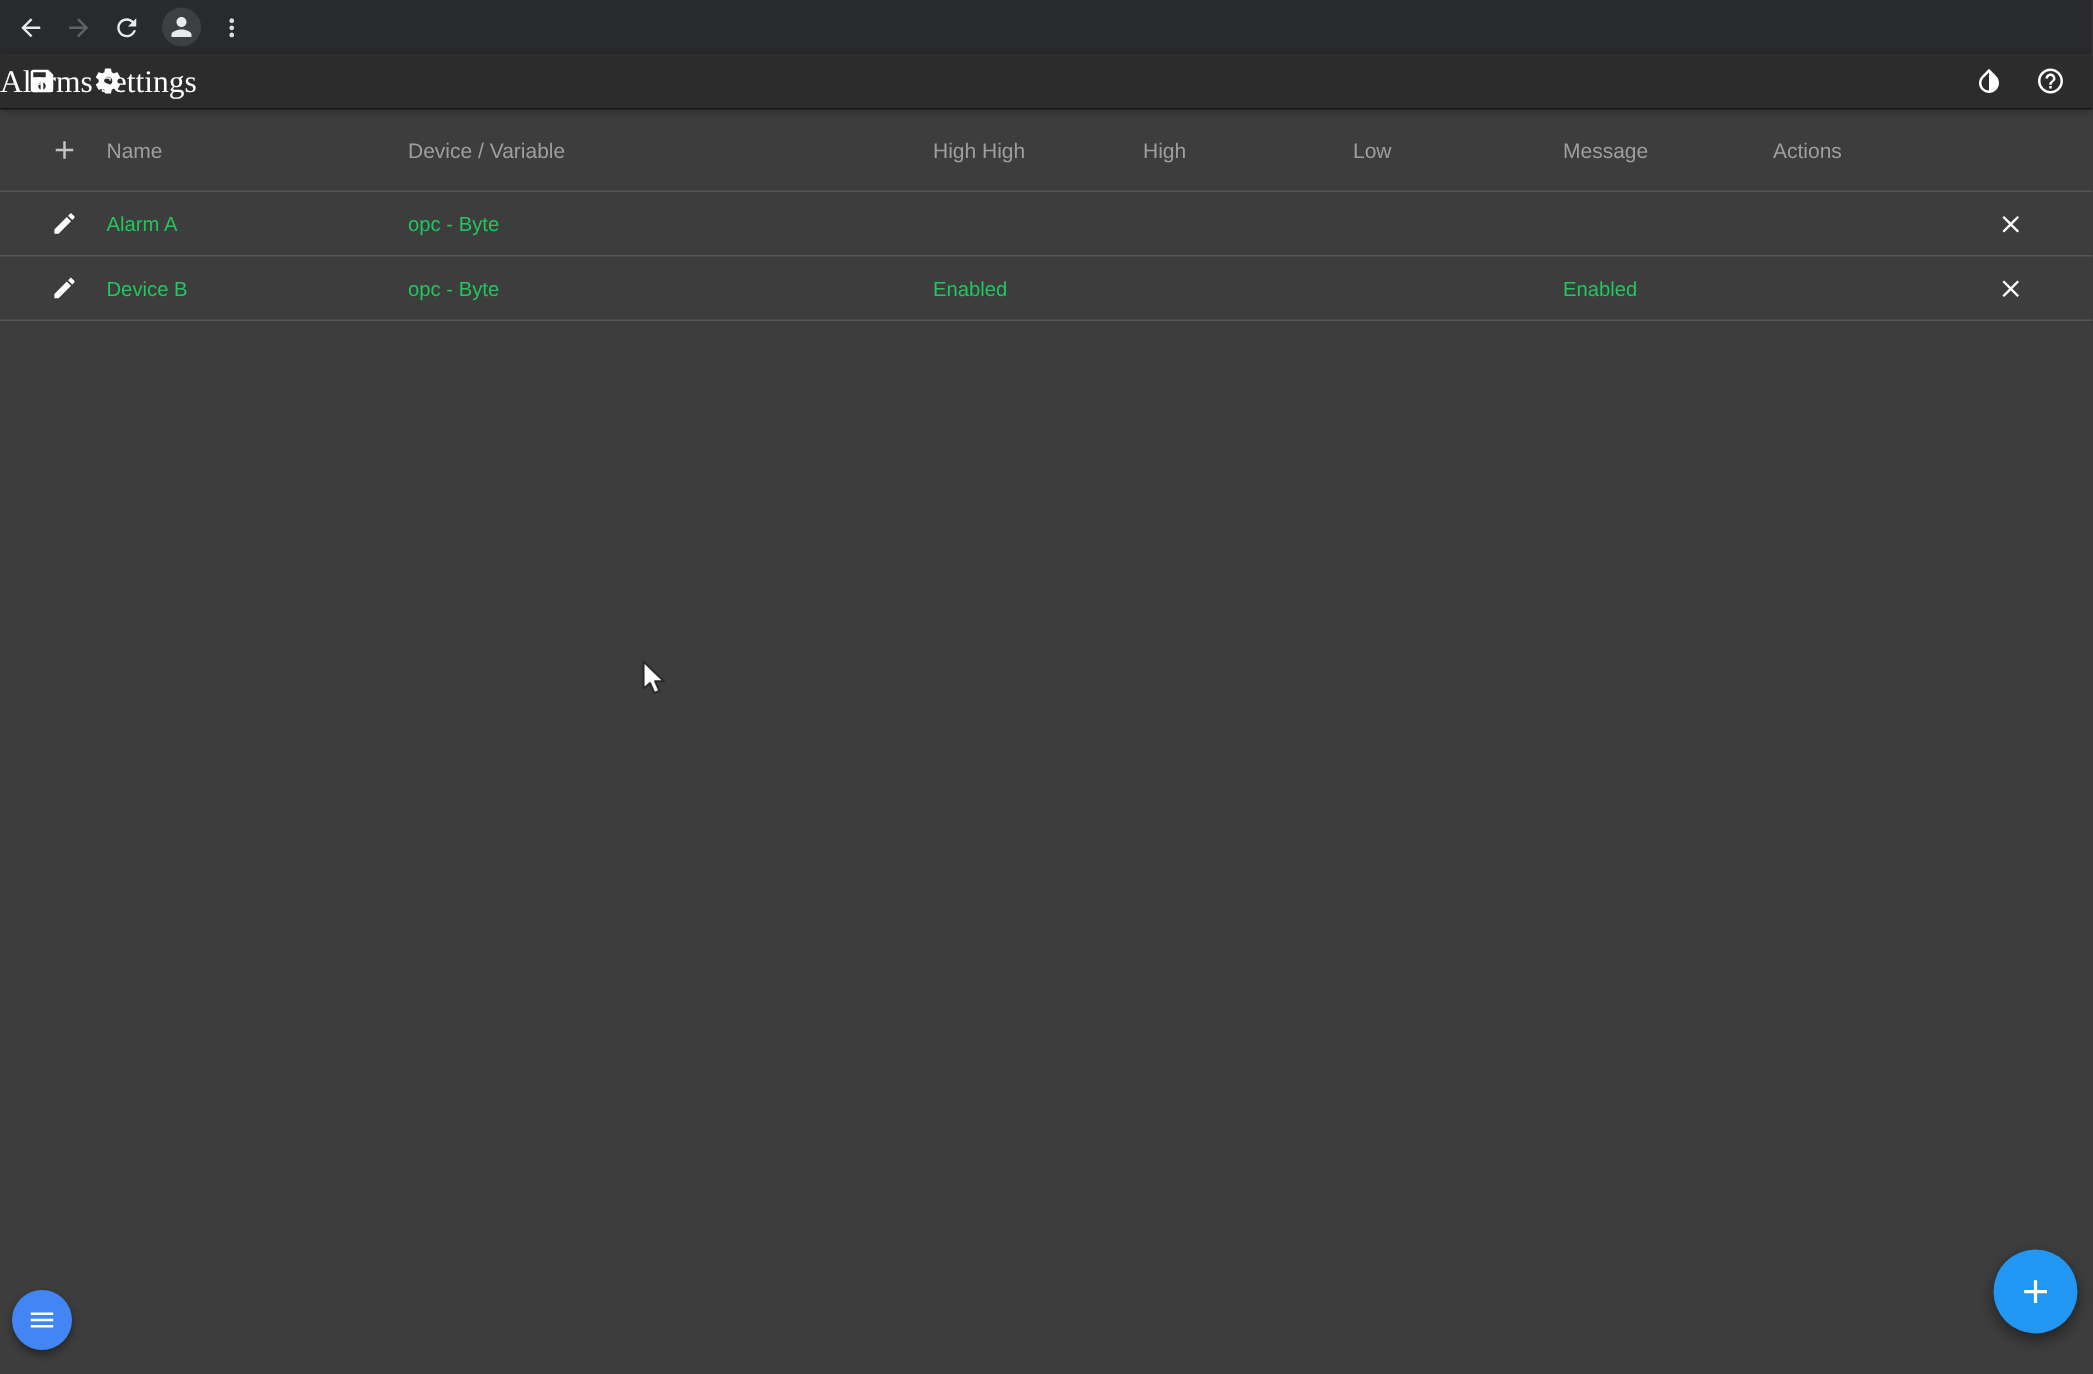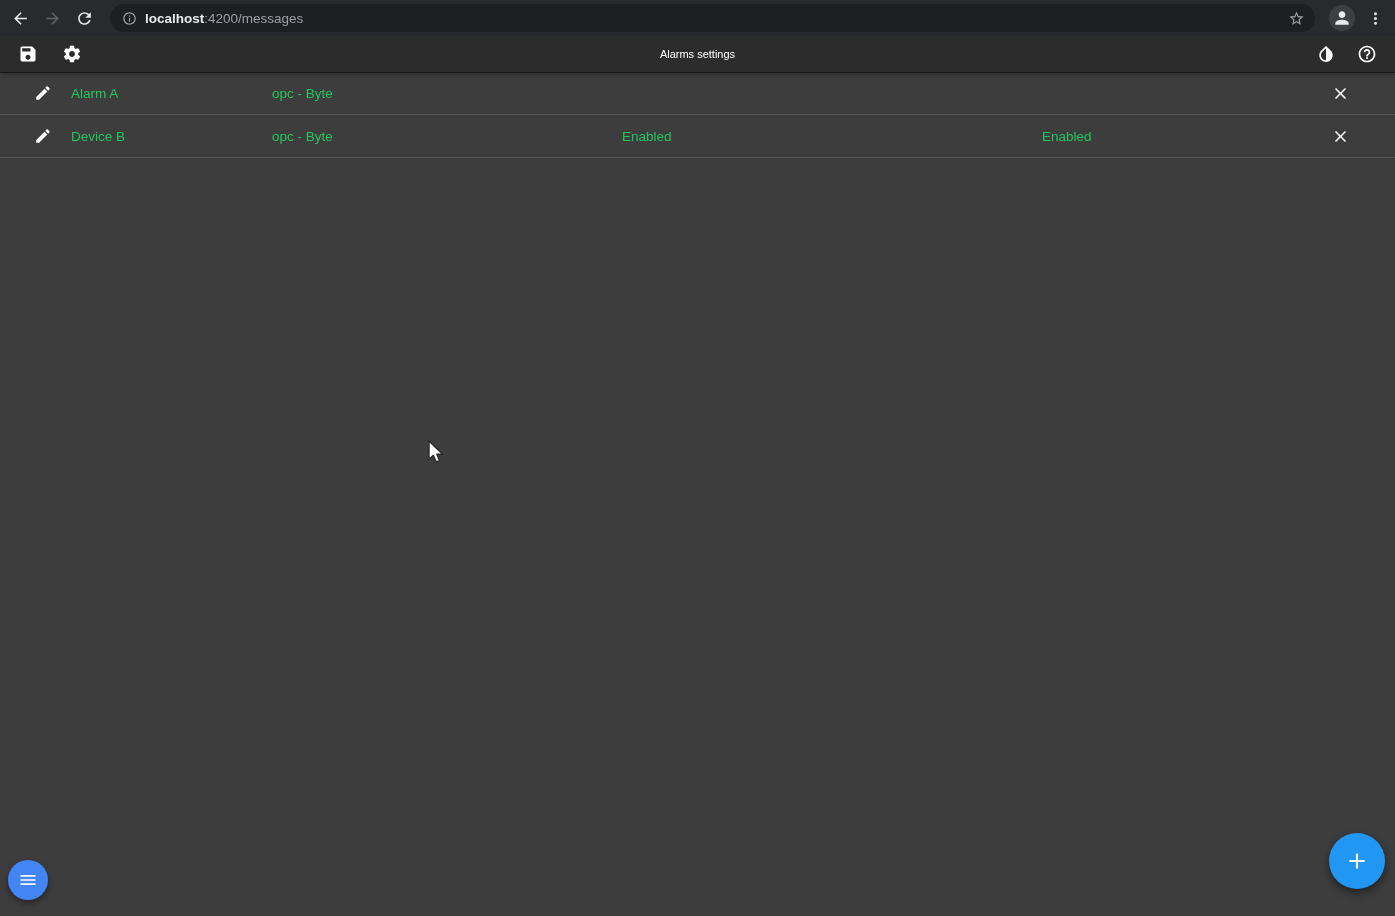--- a/index.html
+++ b/index.html
@@ -69,25 +69,25 @@
   .tool-btn {
     width: 32px; height: 32px;
     display: flex; align-items: center; justify-content: center;
     flex: 0 0 auto;
     border-radius: 4px;
   }
   .tool-btn svg { width: 20px; height: 20px; fill: #ffffff; }
   .app-title {
     position: absolute;
     left: 0; right: 0;
-    text-align: center;
     color: #ffffff;
-    font-size: 11px;
+    font-size: 21px;
     font-weight: 500;
     pointer-events: none;
+    font-family: Liberation Serif, serif;
   }
   .toolbar-spacer { flex: 1; }
 
   
   .alarm-table { width: 100%; }
   .tbl-grid {
     display: grid;
     grid-template-columns: 71px 201px 350px 140px 140px 140px 140px 1fr;
     align-items: center;
   }
@@ -156,29 +156,20 @@
   <div class="nav-btn">
     <svg viewBox="0 0 24 24" fill="#5f6368">
         <path d="M12 4l-1.41 1.41L16.17 11H4v2h12.17l-5.58 5.59L12 20l8-8z"></path>
       </svg>
   </div>
   <div class="nav-btn">
     <svg viewBox="0 0 24 24" fill="#e8eaed">
         <path d="M17.65 6.35C16.2 4.9 14.21 4 12 4c-4.42 0-7.99 3.58-7.99 8s3.57 8 7.99 8c3.73 0 6.84-2.55 7.73-6h-2.08c-.82 2.33-3.04 4-5.65 4-3.31 0-6-2.69-6-6s2.69-6 6-6c1.66 0 3.14.69 4.22 1.78L13 11h7V4l-2.35 2.35z"></path>
       </svg>
   </div>
-  <div class="omnibox">
-    <svg width="15" height="15" viewBox="0 0 24 24" fill="#9aa0a6">
-        <path d="M11 7h2v2h-2zm0 4h2v6h-2zm1-9C6.48 2 2 6.48 2 12s4.48 10 10 10 10-4.48 10-10S17.52 2 12 2zm0 18c-4.41 0-8-3.59-8-8s3.59-8 8-8 8 3.59 8 8-3.59 8-8 8z"></path>
-      </svg>
-    <span class="url-text"><b>localhost</b><span>:4200/messages</span></span>
-    <svg width="17" height="17" viewBox="0 0 24 24" fill="#9aa0a6">
-        <path d="M22 9.24l-7.19-.62L12 2 9.19 8.63 2 9.24l5.46 4.73L5.82 21 12 17.27 18.18 21l-1.63-7.03L22 9.24zM12 15.4l-3.76 2.27 1-4.28-3.32-2.88 4.38-.38L12 6.1l1.71 4.04 4.38.38-3.32 2.88 1 4.28L12 15.4z"></path>
-      </svg>
-  </div>
   <div class="chrome-right">
     <div class="avatar-btn">
       <svg width="20" height="20" viewBox="0 0 24 24" fill="#e8eaed">
           <path d="M12 12c2.21 0 4-1.79 4-4s-1.79-4-4-4-4 1.79-4 4 1.79 4 4 4zm0 2c-2.67 0-8 1.34-8 4v2h16v-2c0-2.66-5.33-4-8-4z"></path>
         </svg>
     </div>
     <div class="nav-btn" style="width:24px;">
       <svg width="17" height="17" viewBox="0 0 24 24" fill="#dadce0">
           <path d="M12 8c1.1 0 2-.9 2-2s-.9-2-2-2-2 .9-2 2 .9 2 2 2zm0 2c-1.1 0-2 .9-2 2s.9 2 2 2 2-.9 2-2-.9-2-2-2zm0 6c-1.1 0-2 .9-2 2s.9 2 2 2 2-.9 2-2-.9-2-2-2z"></path>
         </svg>
@@ -206,20 +197,36 @@
   </div>
   <div class="tool-btn" style="margin-left:9px;">
     <svg viewBox="0 0 24 24">
         <path d="M11 18h2v-2h-2v2zm1-16C6.48 2 2 6.48 2 12s4.48 10 10 10 10-4.48 10-10S17.52 2 12 2zm0 18c-4.41 0-8-3.59-8-8s3.59-8 8-8 8 3.59 8 8-3.59 8-8 8zm0-14c-2.21 0-4 1.79-4 4h2c0-1.1.9-2 2-2s2 .9 2 2c0 2-3 1.75-3 5h2c0-2.25 3-2.5 3-5 0-2.21-1.79-4-4-4z"></path>
       </svg>
   </div>
 </div>
 
 <div class="alarm-table">
 
+  <div class="tbl-grid tbl-header">
+    <div class="cell-icon">
+      <div class="icon-btn add-row-btn">
+        <svg viewBox="0 0 24 24">
+            <path d="M19 13h-6v6h-2v-6H5v-2h6V5h2v6h6v2z"></path>
+          </svg>
+      </div>
+    </div>
+    <div>Name</div>
+    <div>Device / Variable</div>
+    <div>High High</div>
+    <div>High</div>
+    <div>Low</div>
+    <div>Message</div>
+    <div>Actions</div>
+  </div>
 
   <div class="tbl-grid tbl-row">
     <div class="cell-icon">
       <div class="icon-btn edit-btn">
         <svg viewBox="0 0 24 24">
             <path d="M3 17.25V21h3.75L17.81 9.94l-3.75-3.75L3 17.25zM20.71 7.04c.39-.39.39-1.02 0-1.41l-2.34-2.34c-.39-.39-1.02-.39-1.41 0l-1.83 1.83 3.75 3.75 1.83-1.83z"></path>
           </svg>
       </div>
     </div>
     <div>Alarm A</div>

